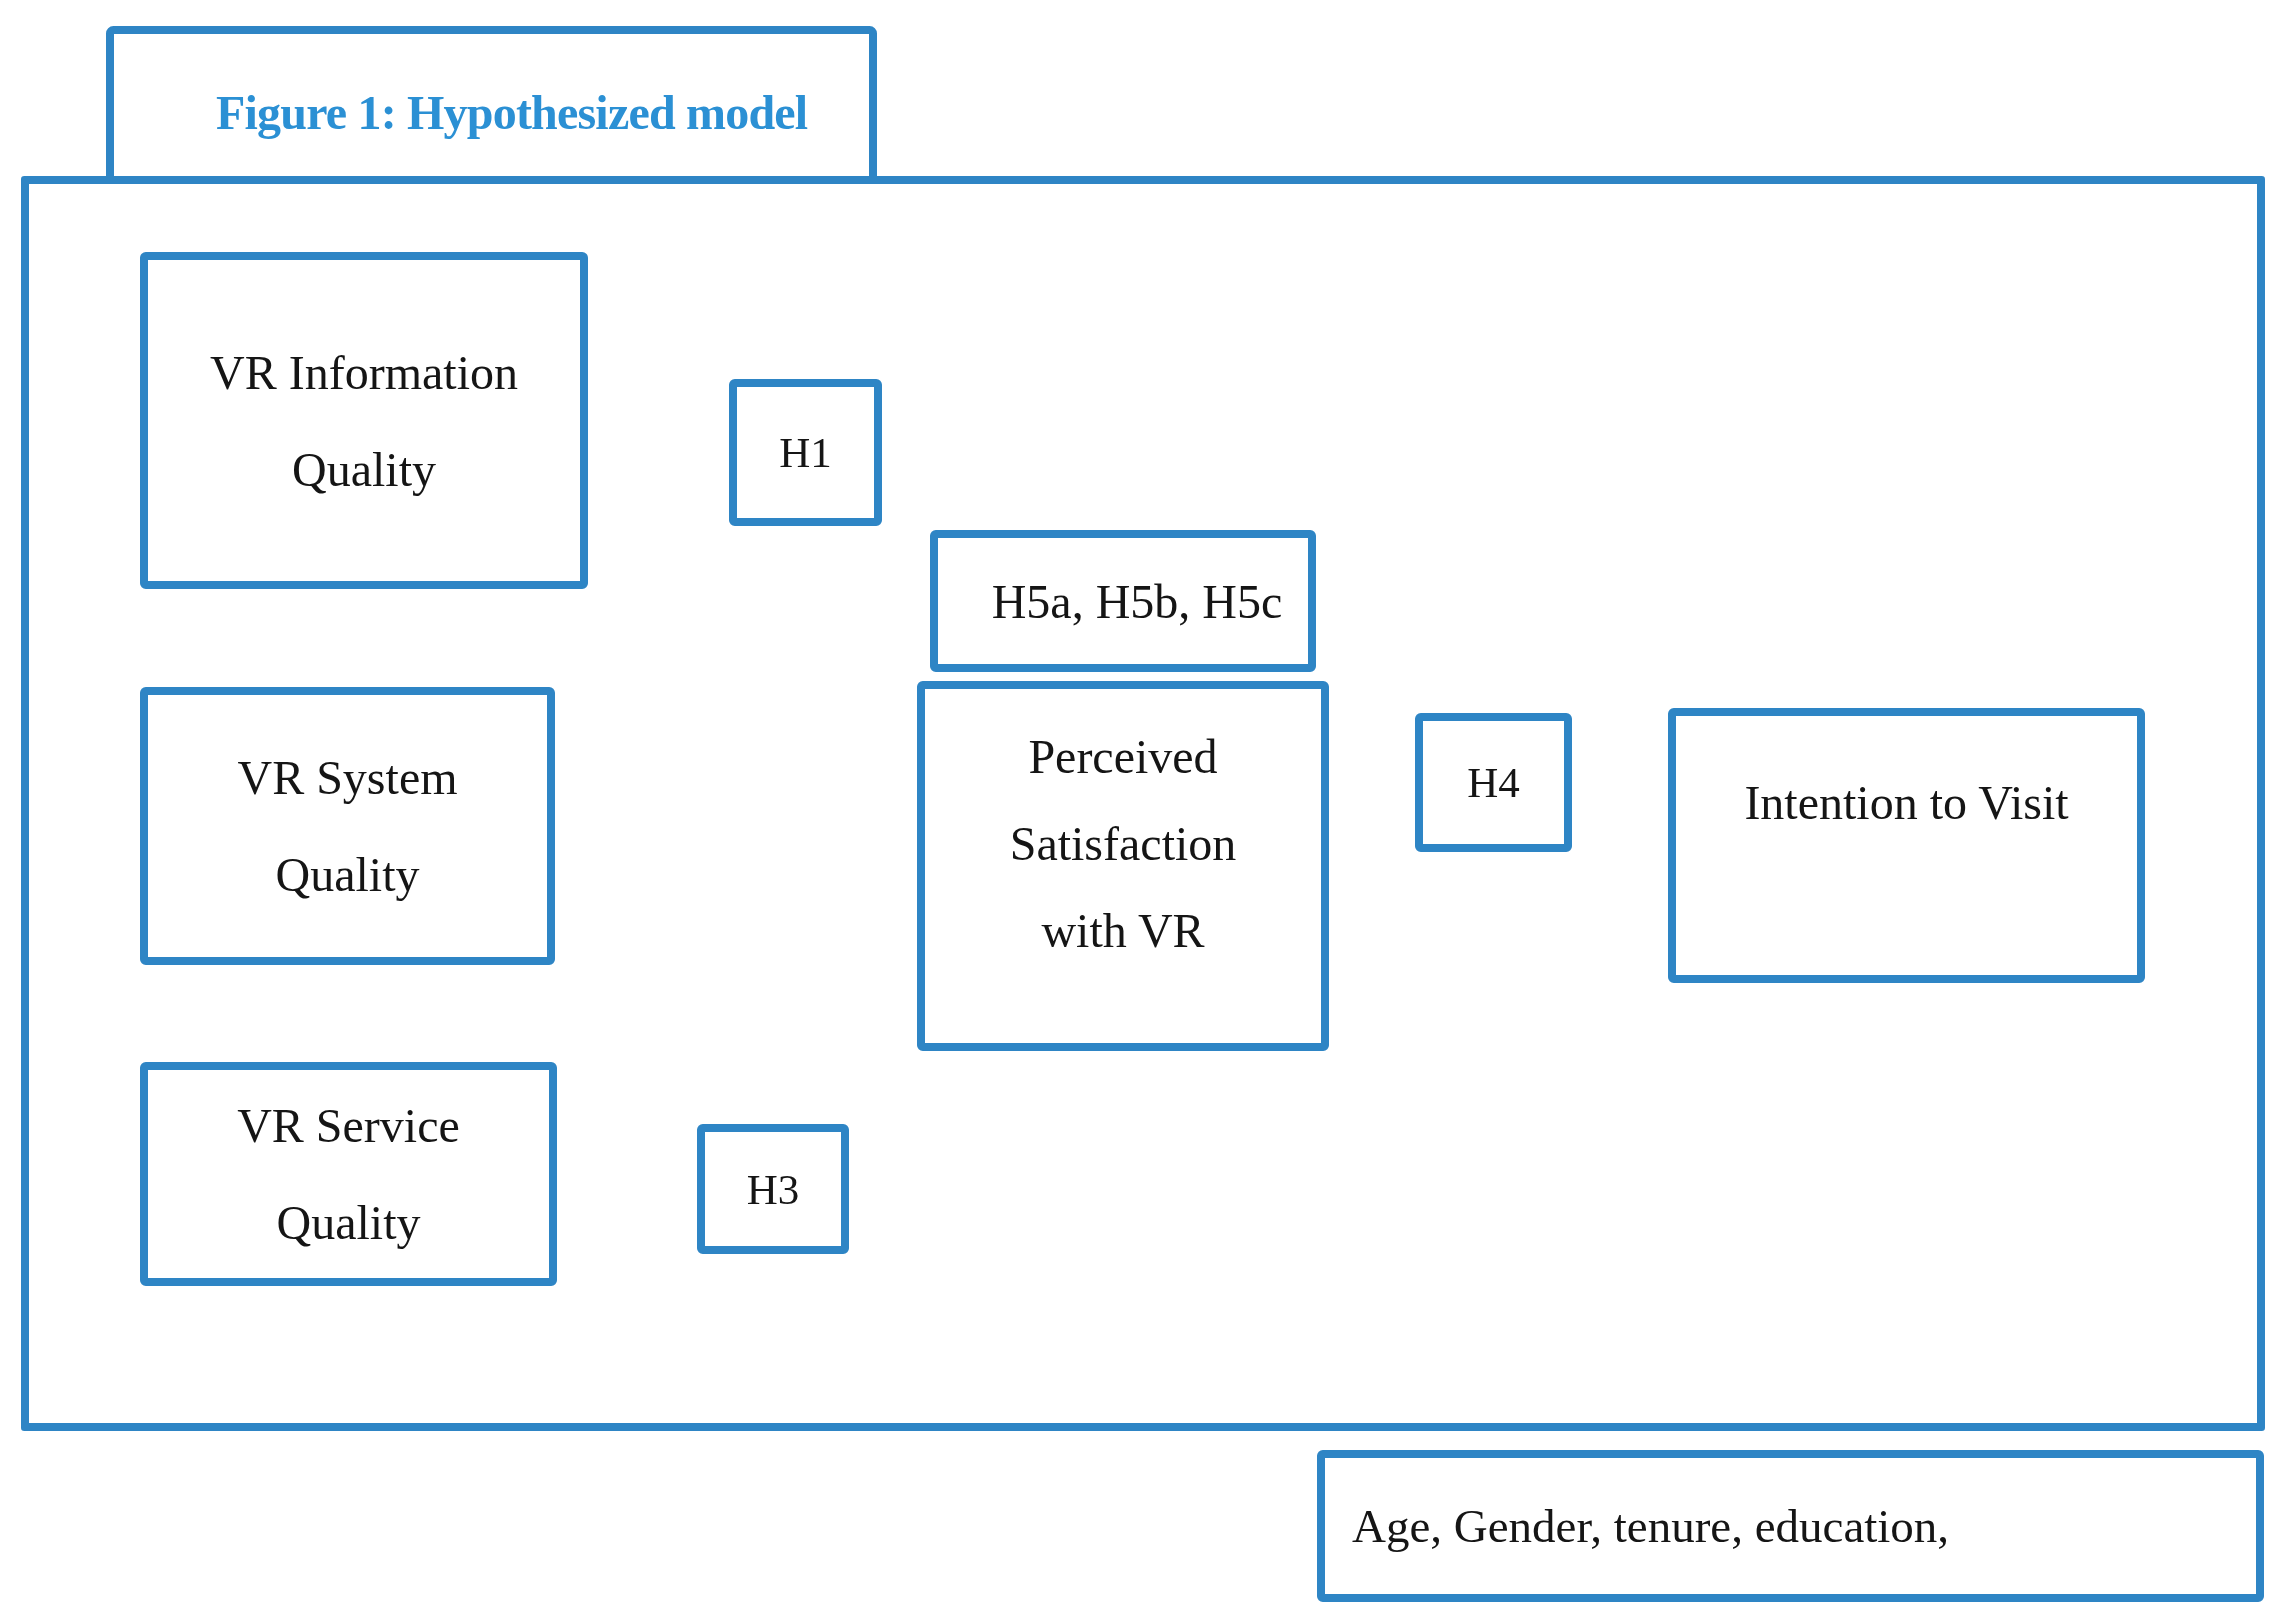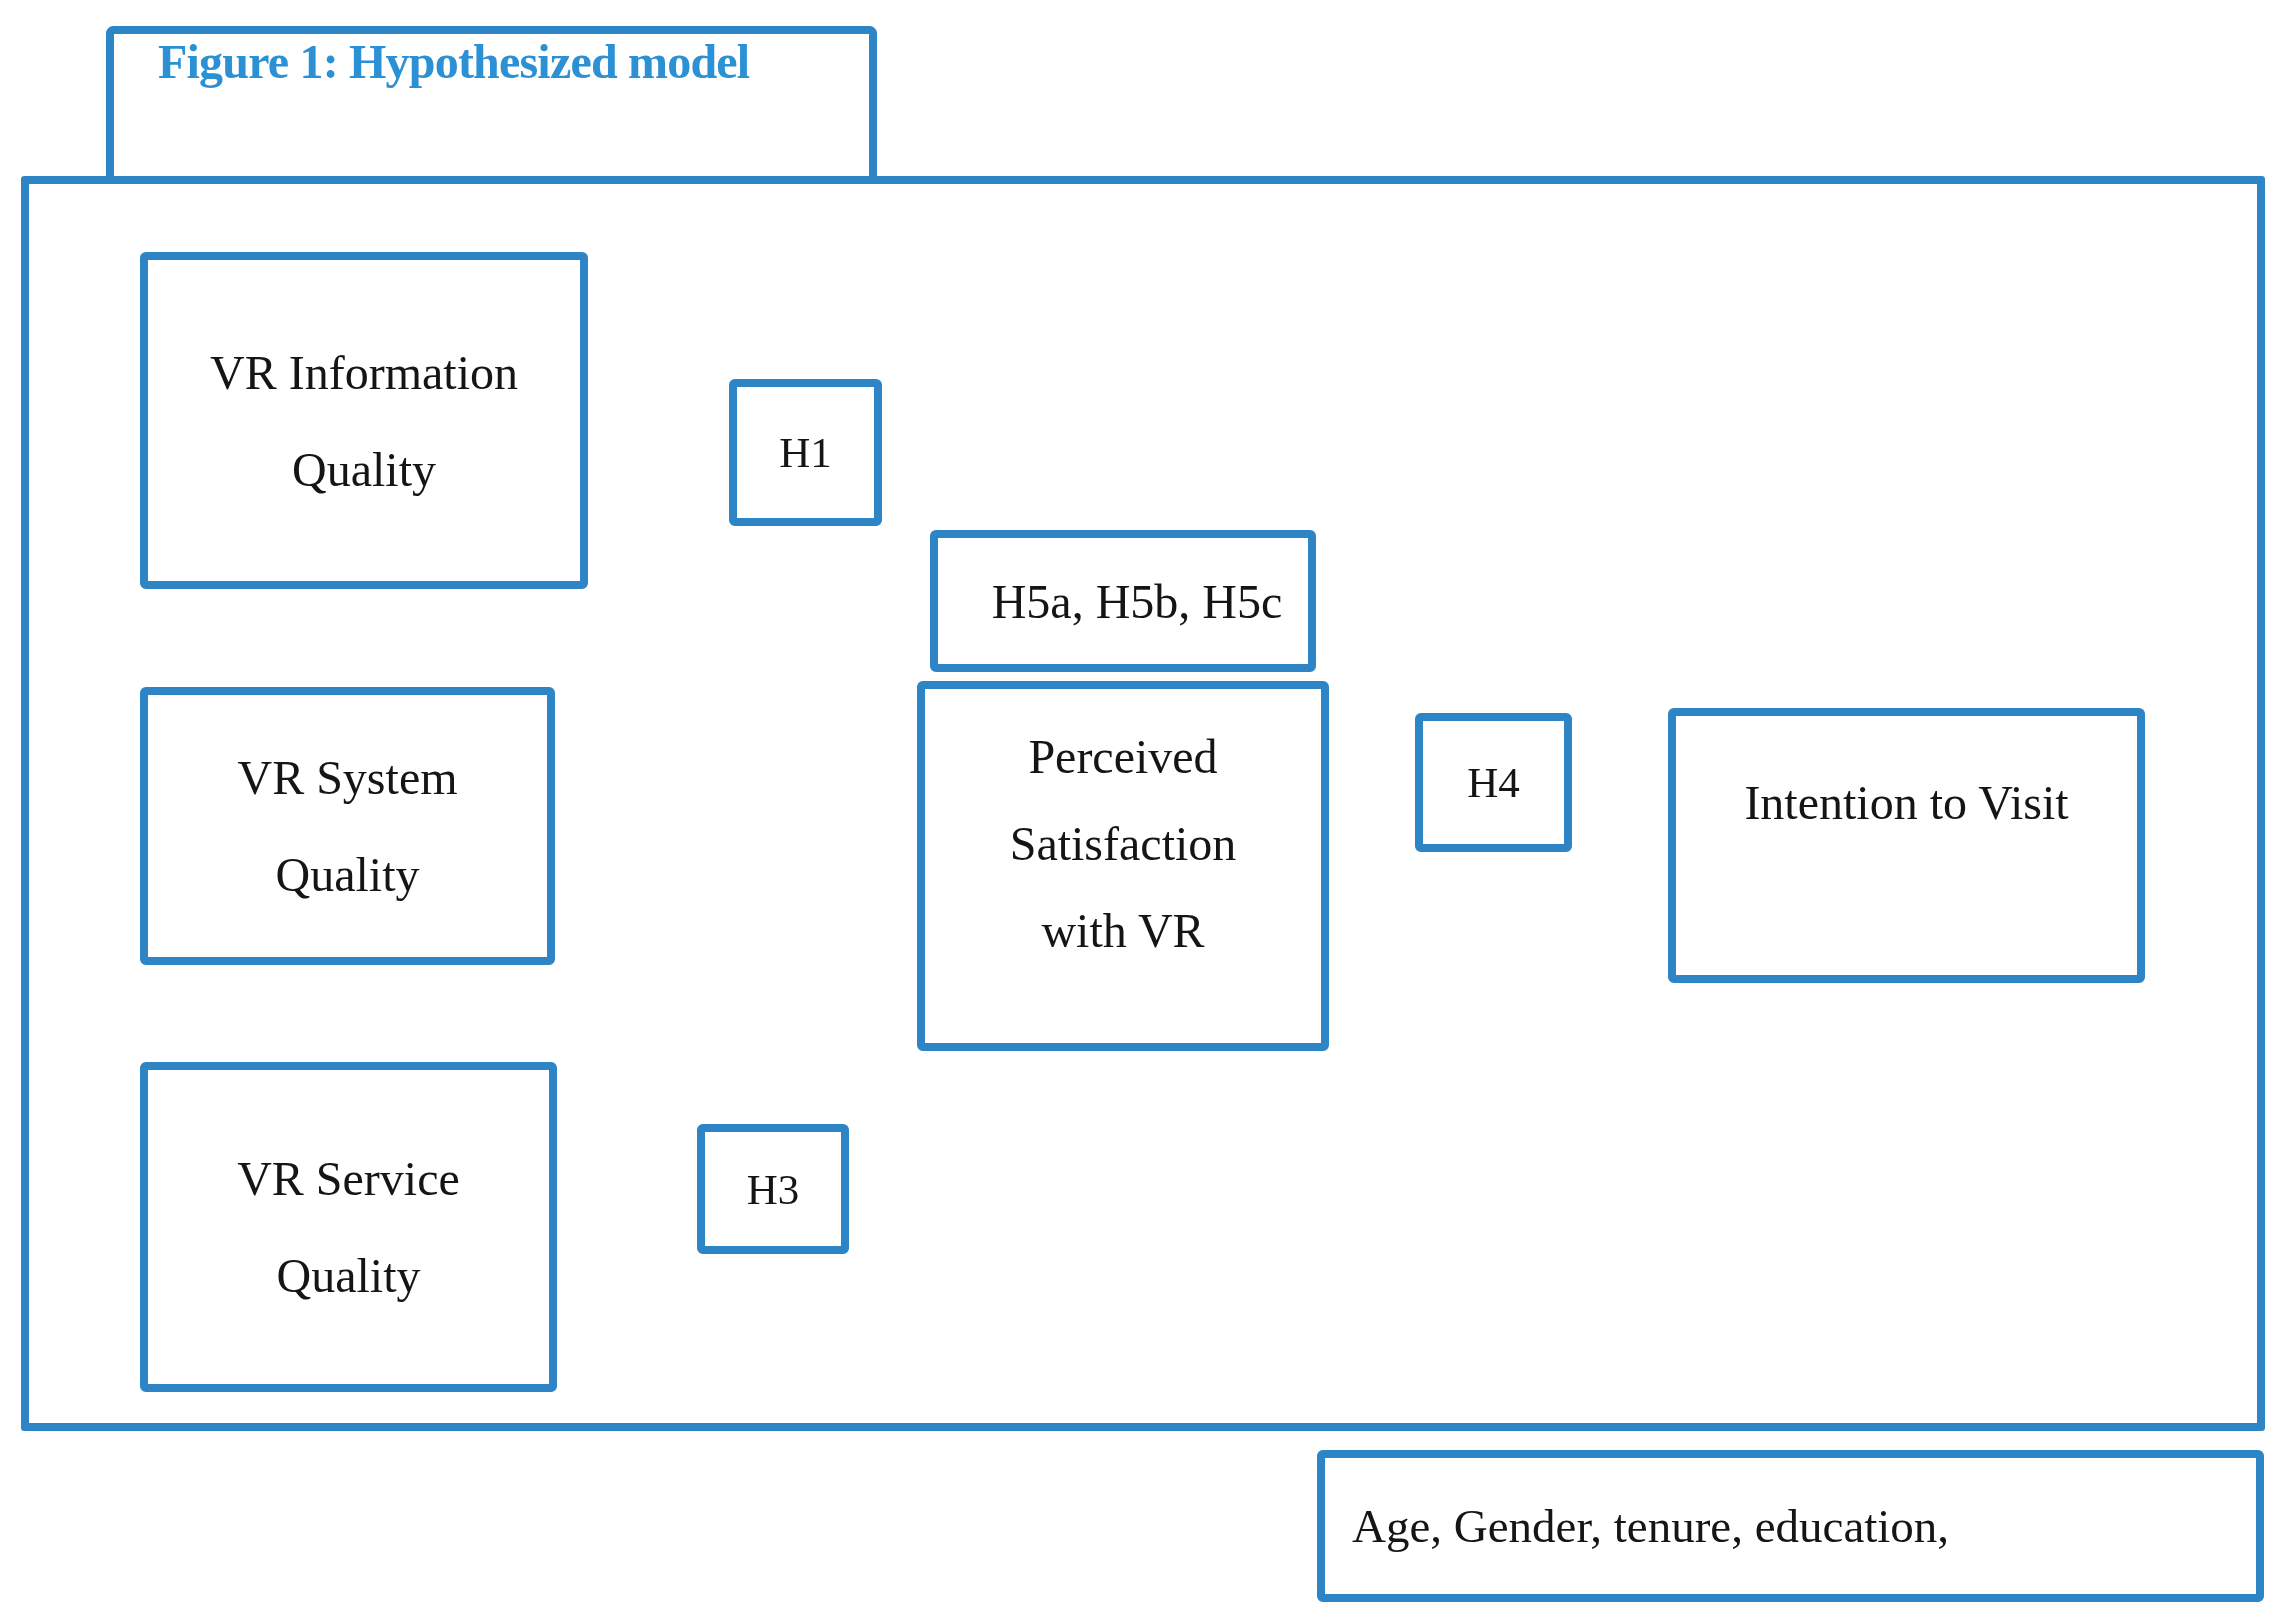--- a/index.html
+++ b/index.html
@@ -42,38 +42,38 @@
     white-space: nowrap;
   }
   .hyp-label {
     font-size: 43px;
     color: var(--ink);
     white-space: nowrap;
   }
   
   #figure-title-box {
     left: 106px; top: 26px; width: 771px; height: 172px;
-    display: flex; 
-    padding-left: 44px;
+    display: flex; align-items: center;
+    padding-left: 102px;
     border-radius: 7.4px;
   }
   #figure-title-text {
     font-weight: bold;
     font-size: 48px;
     letter-spacing: -0.8px;
     color: var(--title-blue);
     white-space: nowrap;
   }
   #model-outer-box {
     left: 20.6px; top: 176px; width: 2244px; height: 1255px;
     border-radius: 3.3px;
   }
   #node-vr-information-quality { left: 140px; top: 252px; width: 448px; height: 337px; }
   #node-vr-system-quality      { left: 140px; top: 687px; width: 415px; height: 278px; }
-  #node-vr-service-quality     { left: 140px; top: 1062px; width: 417px; height: 330px; }
+  #node-vr-service-quality     { left: 140px; top: 1062px; width: 417px; height: 224px; }
   #node-perceived-satisfaction { left: 917px; top: 681px; width: 412px; height: 370px; }
   #node-perceived-satisfaction .node-label { line-height: 87px; }
   #node-perceived-satisfaction.center-col { padding-bottom: 45px; }
   #node-intention-to-visit {
     left: 1668px; top: 708px; width: 477px; height: 275px;
     display: flex; justify-content: center;
     padding-top: 38px;
   }
   #node-control-variables {
     left: 1317px; top: 1450px; width: 947px; height: 152px;

